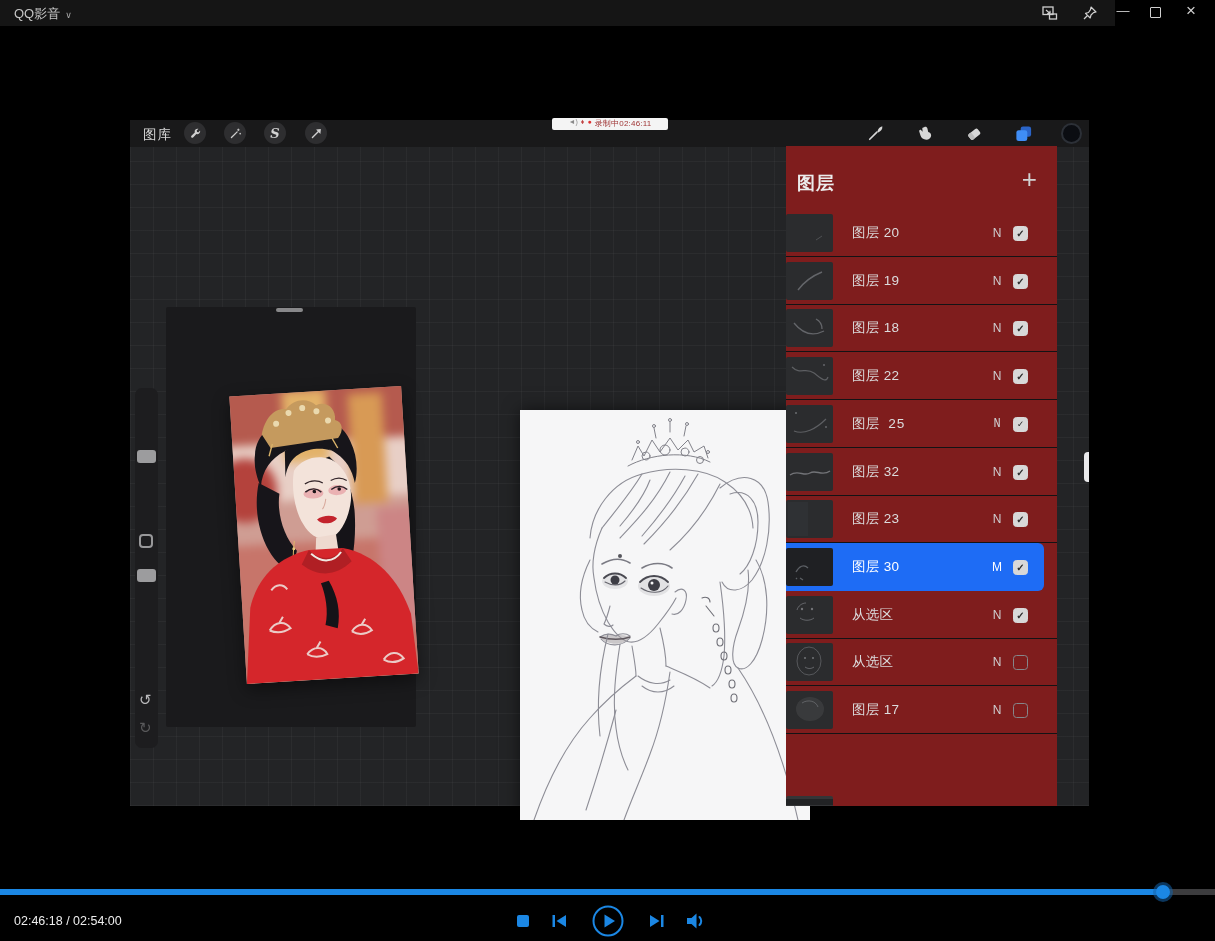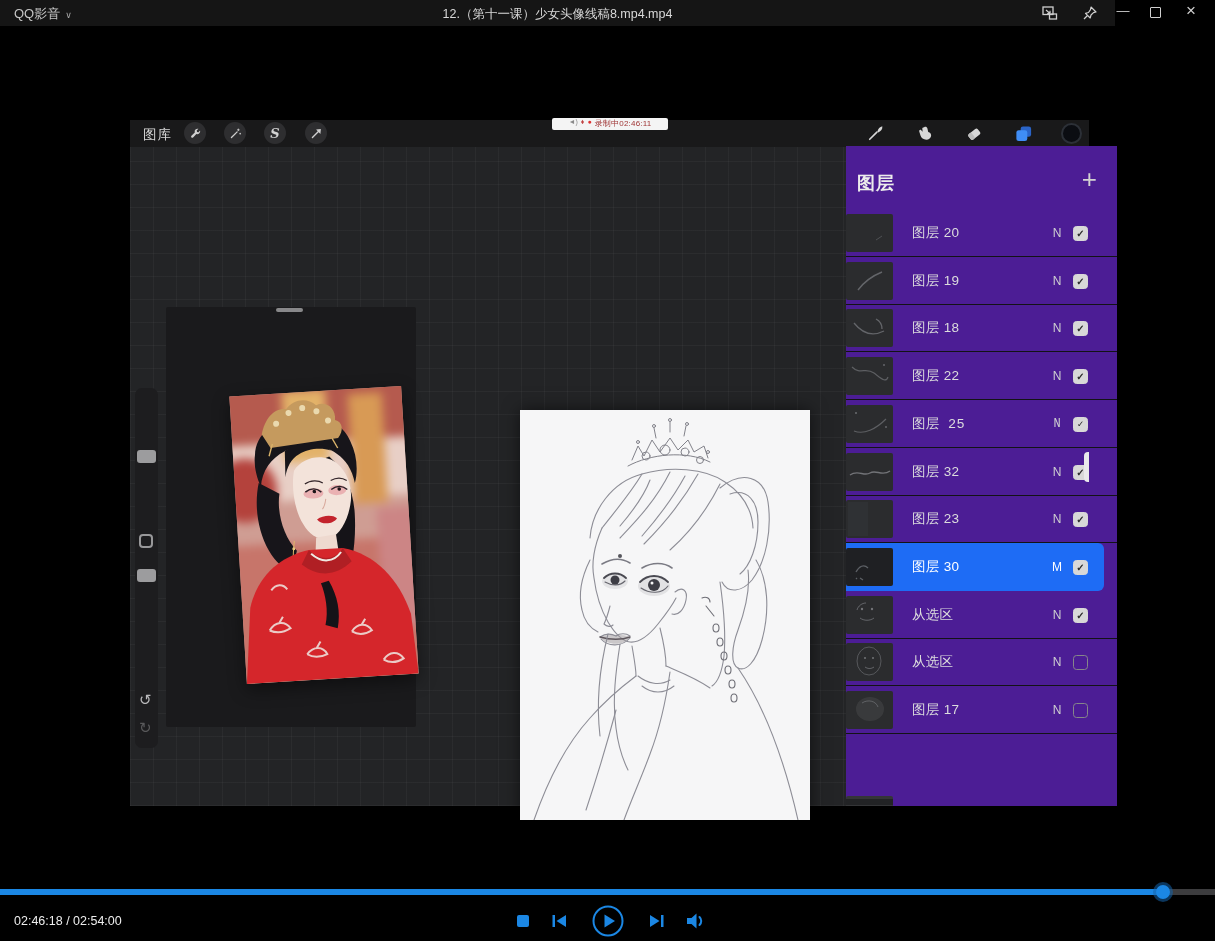--- a/index.html
+++ b/index.html
@@ -50,21 +50,21 @@
   .photo { left:72px; top:84px; width:172px; height:288px; transform:rotate(-3.5deg); overflow:hidden;
            box-shadow:0 6px 18px rgba(0,0,0,.45); background:#cf9d93; }
   .photo-bg { position:absolute; left:-10px; top:-10px; filter:blur(5px); }
   .photo-fg { position:absolute; left:0; top:0; }
 
   
   .artcanvas { left:390px; top:263px; width:290px; height:410px; background:#f6f6f7;
                box-shadow:0 0 16px rgba(0,0,0,.55); z-index:2; }
 
   
-  .layerspanel { left:716px; top:26px; width:271px; height:660px; background:#4c1d95; overflow:hidden; z-index:5; }
+  .layerspanel { left:656px; top:26px; width:271px; height:660px; background:#7f1d1d; overflow:hidden; z-index:5; }
   .lp-title { left:11px; top:25px; font-size:18px; font-weight:600; color:#ececec; letter-spacing:1px; }
   .lp-plus { right:20px; top:20px; font-size:26px; font-weight:200; color:#d2d2d2; line-height:26px; }
   .layer-row { left:0; width:271px; height:48px; border-bottom:1px solid #131315; }
   .layer-row.group { height:57px; }
   .layer-row.selected { border-bottom:none; width:258px; border-radius:0 6px 6px 0; }
   .thumb { position:absolute; left:0; top:5px; width:47px; height:38px; background:#2b2c2e; border-radius:2px; overflow:hidden; }
   .layer-row.selected .thumb { background:#1f2023; }
   .layer-row.group .thumb { height:47px;
      background:repeating-linear-gradient(180deg,#3a3b3d 0 3px,#232426 3px 9px); }
   .thumb.partialthumb { background:repeating-linear-gradient(180deg,#343537 0 3px,#222325 3px 9px); }
@@ -101,21 +101,20 @@
 </style>
 </head>
 <body>
 
 <div class="stage">
 
   <div class="abs titlebar">
     <div class="abs appmenu">
       <span>QQ影音</span><span class="caret">∨</span>
     </div>
-    <div class="abs wintitle">12.（第十一课）少女头像线稿8.mp4.mp4</div>
 
     <div class="abs" style="left:1041px;top:4px;">
       <svg width="18" height="18" viewBox="0 0 18 18">
         <rect x="2" y="3" width="10" height="7.5" fill="none" stroke="#cfcfcf" stroke-width="1.3"></rect>
         <rect x="8.5" y="10" width="7" height="5" fill="none" stroke="#cfcfcf" stroke-width="1.3"></rect>
         <path d="M5 6 L9 9.5 M9 9.5 L9 6.8 M9 9.5 L6.2 9.5" stroke="#cfcfcf" stroke-width="1.2" fill="none"></path>
       </svg>
     </div>
     <div class="abs" style="left:1081px;top:4px;">
       <svg width="18" height="18" viewBox="0 0 18 18">

